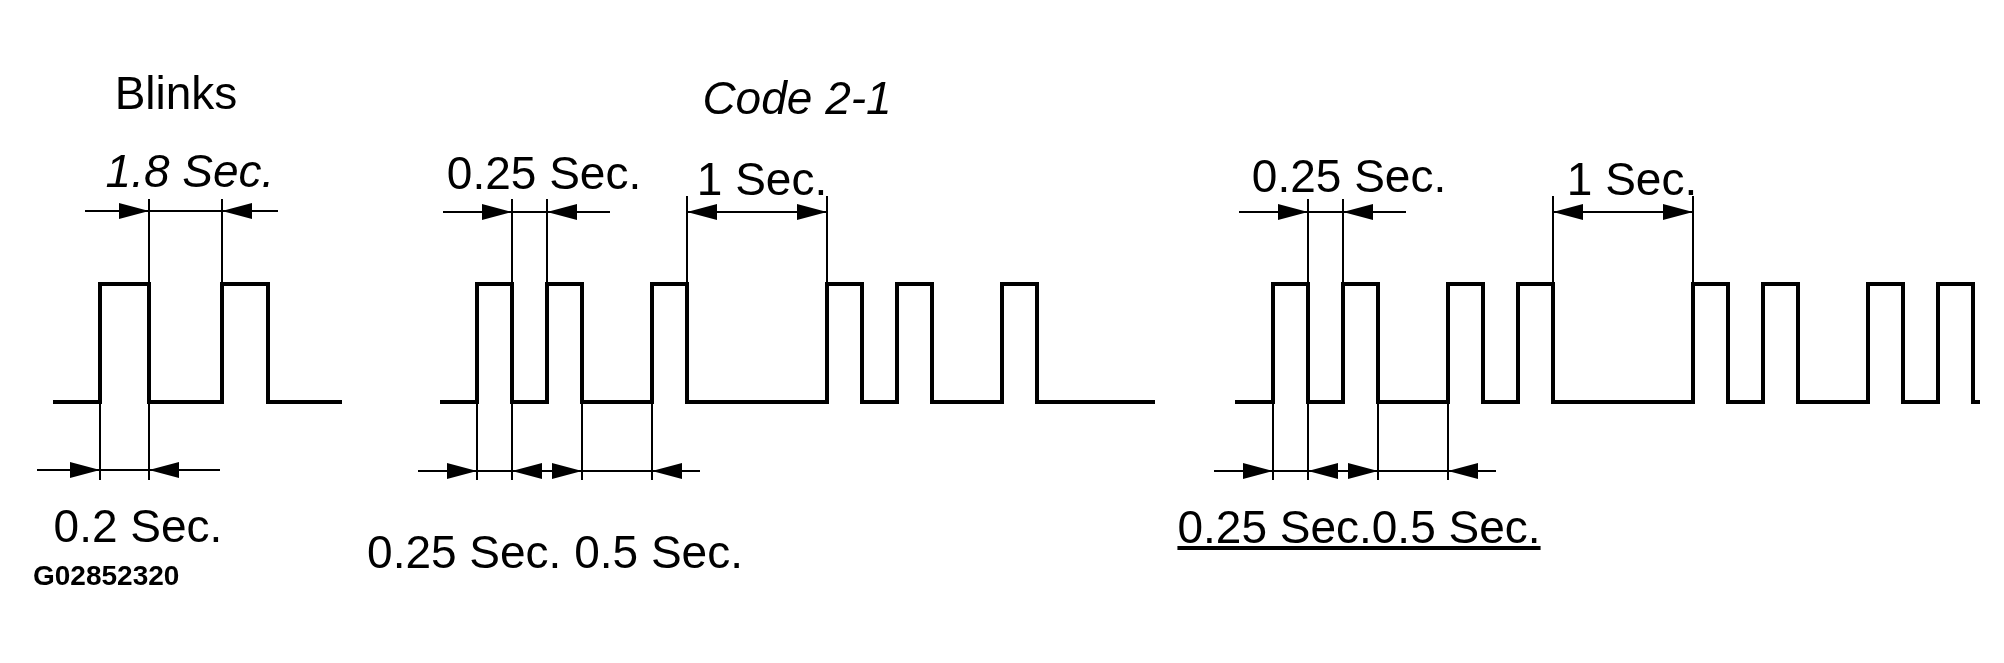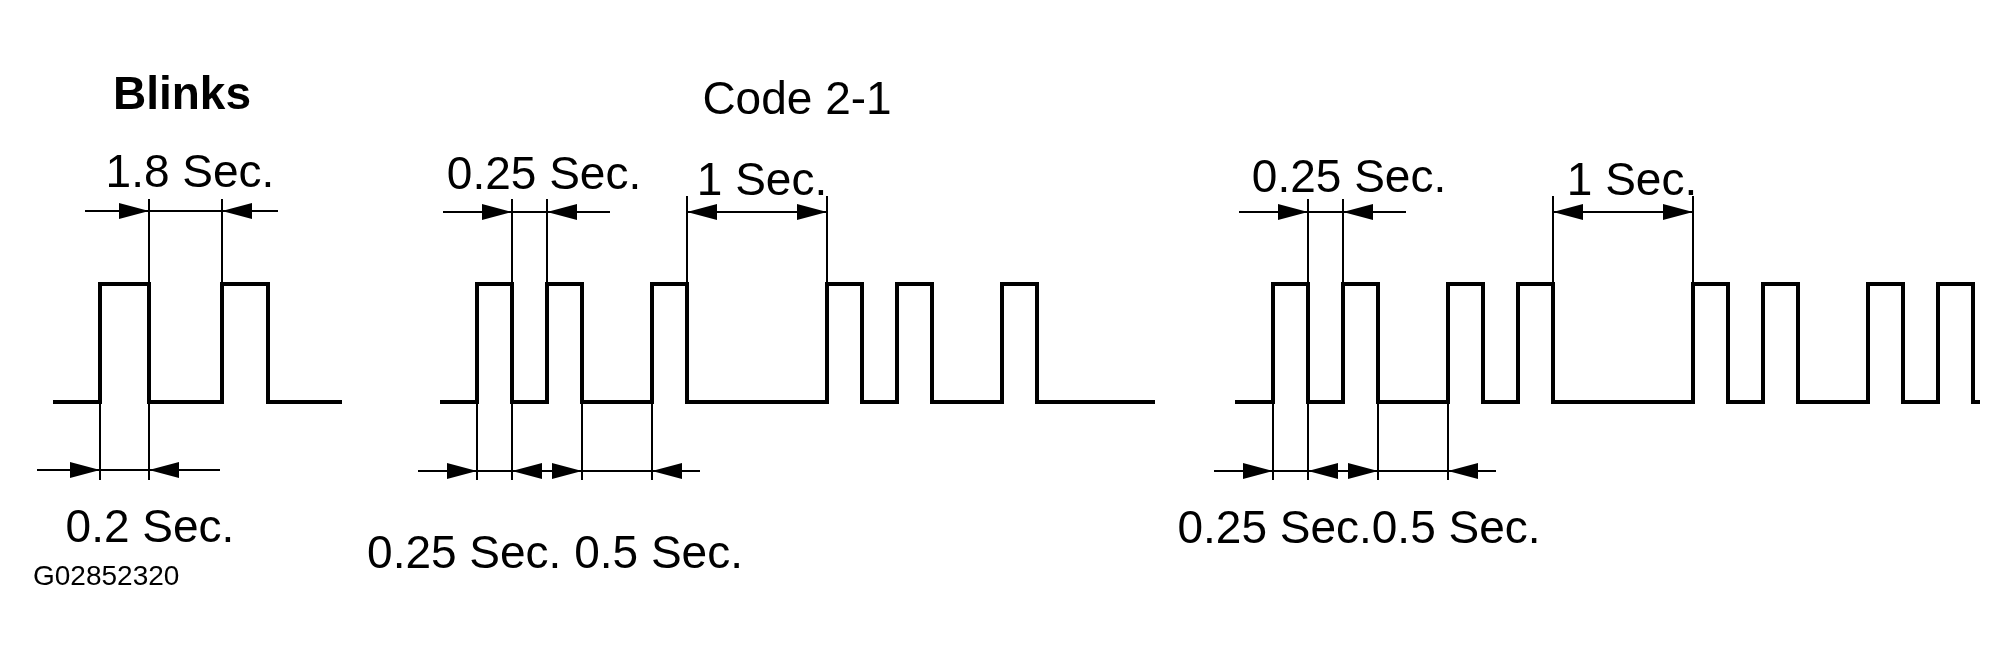--- a/index.html
+++ b/index.html
@@ -18,21 +18,21 @@
     white-space: nowrap;
     font-size: 46px;
     line-height: 1;
     color: #000000;
   }
   .label.centered { transform: translateX(-50%); }
   .figure-id {
     position: absolute;
     white-space: nowrap;
     font-size: 28px;
-    font-weight: normal;
+    font-weight: bold;
     line-height: 1;
     color: #000000;
   }
 </style>
 </head>
 <body>
 
 <div class="canvas">
 
   <svg id="wave-svg" width="2004" height="663" viewBox="0 0 2004 663">
@@ -104,28 +104,28 @@
           <line x1="1378" y1="402" x2="1378" y2="480" stroke="#000000" stroke-width="2" shape-rendering="crispEdges"></line>
           <line x1="1448" y1="402" x2="1448" y2="480" stroke="#000000" stroke-width="2" shape-rendering="crispEdges"></line>
           <polygon points="1273,471 1243,463 1243,479" fill="#000000"></polygon>
           <polygon points="1308,471 1338,463 1338,479" fill="#000000"></polygon>
           <polygon points="1378,471 1348,463 1348,479" fill="#000000"></polygon>
           <polygon points="1448,471 1478,463 1478,479" fill="#000000"></polygon>
         </g>
       </g>
     </svg>
 
-  <div class="label centered" style="left: 182px; top: 70px; font-weight: bold;">Blinks</div>
-  <div class="label centered" style="left: 190px; top: 148px;">1.8 Sec.</div>
-  <div class="label centered" style="left: 138px; top: 503px; margin-left: 12px;">0.2 Sec.</div>
+  <div class="label centered" style="left: 176px; top: 70px;">Blinks</div>
+  <div class="label centered" style="left: 190px; top: 148px; font-style: italic;">1.8 Sec.</div>
+  <div class="label centered" style="left: 138px; top: 503px;">0.2 Sec.</div>
 
-  <div class="label centered" style="left: 797px; top: 75px;">Code 2-1</div>
+  <div class="label centered" style="left: 797px; top: 75px; font-style: italic;">Code 2-1</div>
   <div class="label centered" style="left: 544px; top: 150px;">0.25 Sec.</div>
   <div class="label centered" style="left: 762px; top: 156px;">1 Sec.</div>
   <div class="label centered" style="left: 555px; top: 505px; margin-top: 24px;">0.25 Sec. 0.5 Sec.</div>
 
   <div class="label centered" style="left: 1349px; top: 153px;">0.25 Sec.</div>
   <div class="label centered" style="left: 1632px; top: 156px;">1 Sec.</div>
-  <div class="label centered" style="left: 1359px; top: 504px;">0.25 Sec.0.5 Sec.</div>
+  <div class="label centered" style="left: 1359px; top: 504px; text-decoration: underline;">0.25 Sec.0.5 Sec.</div>
 
   <div class="figure-id" style="left: 33px; top: 562px;">G02852320</div>
 
 </div>
 
 </body></html>

